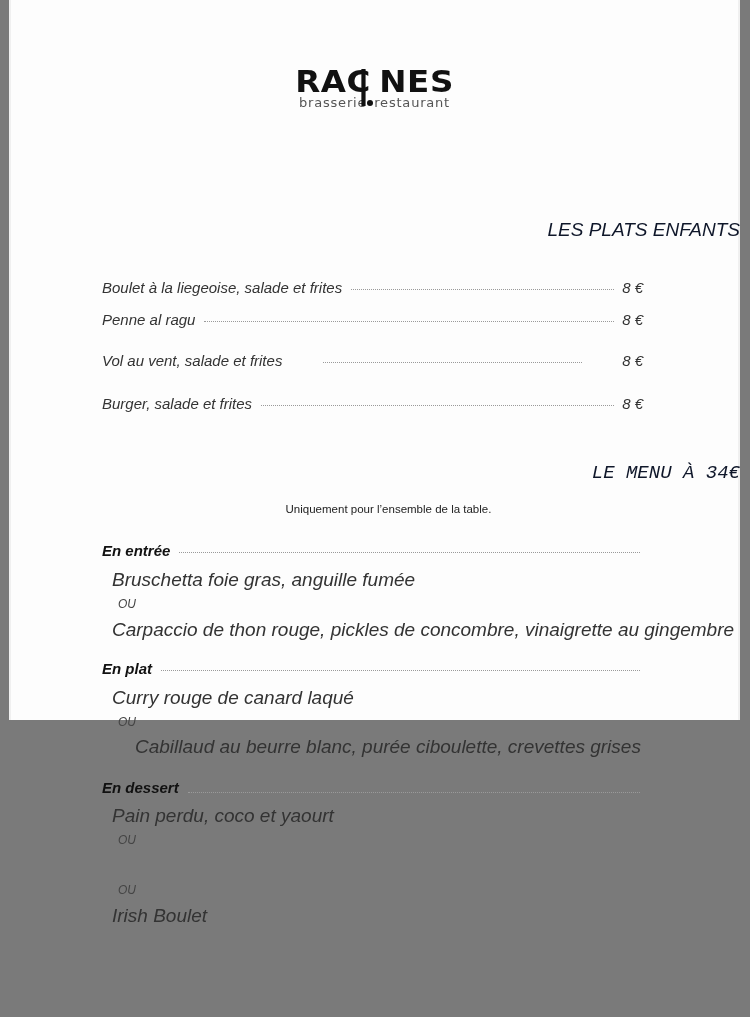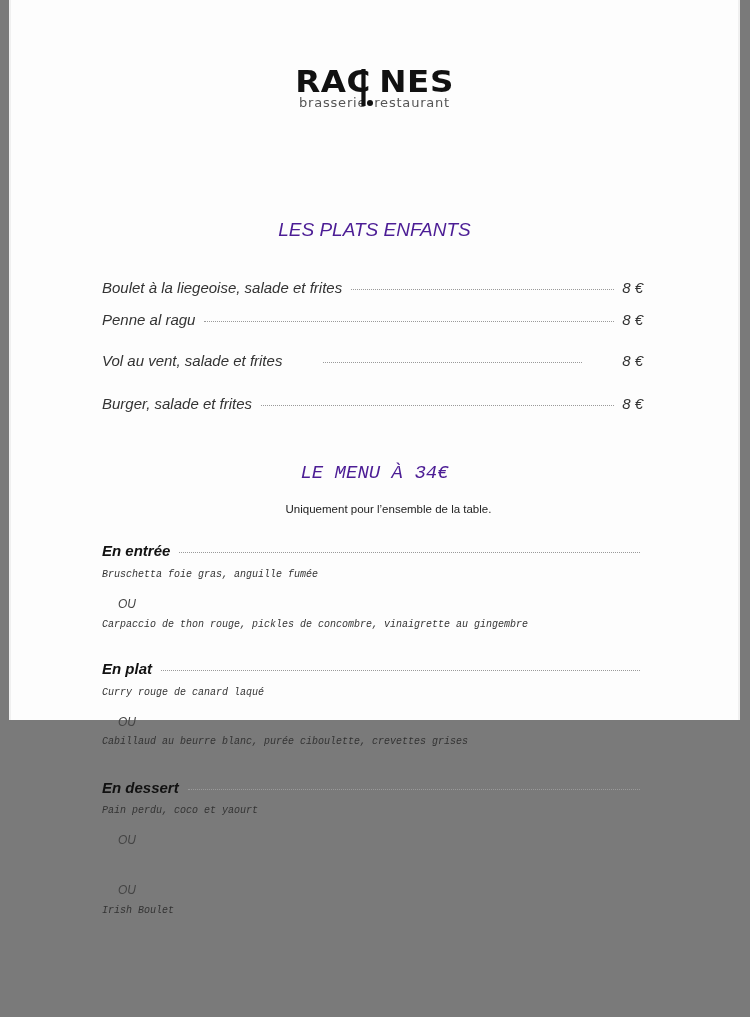--- a/index.html
+++ b/index.html
@@ -58,25 +58,25 @@
     height: 6px;
     border-radius: 50%;
     background: #111;
     margin: 0 1px 1px 1px;
     vertical-align: middle;
   }
   .section-title {
     position: absolute;
     left: 0;
     right: 0;
-    text-align: center;
+    text-align: right;
     font-family: "Liberation Sans", sans-serif;
     font-style: italic;
     font-size: 19px;
-    color: #4c1d95;
+    color: #0f172a;
   }
   .subtitle {
     position: absolute;
     left: 0;
     right: 0;
     text-align: center;
     font-family: "Liberation Sans", sans-serif;
     font-size: 11.5px;
     color: #222;
     margin-left: 28px;
@@ -107,24 +107,24 @@
     align-items: baseline;
     font-family: "Liberation Sans", sans-serif;
     font-style: italic;
     font-weight: bold;
     font-size: 15px;
     color: #111;
   }
   .course-head .leader { margin-right: 0; }
   .dish {
     position: absolute;
-    left: 93px;
-    font-family: Liberation Mono, monospace;
-    font-style: italic;
-    font-size: 10px;
+    left: 103px;
+    font-family: Liberation Sans, sans-serif;
+    font-style: italic;
+    font-size: 19px;
     color: #333;
     white-space: nowrap;
   }
   .ou {
     position: absolute;
     left: 109px;
     font-family: "Liberation Sans", sans-serif;
     font-style: italic;
     font-size: 12px;
     color: #444;
@@ -178,23 +178,23 @@
   <div class="dish" style="top:569px;">Bruschetta foie gras, anguille fumée</div>
   <div class="ou" style="top:597px;">OU</div>
   <div class="dish" style="top:619px;">Carpaccio de thon rouge, pickles de concombre, vinaigrette au gingembre</div>
 
   <div class="course-head" style="top:660px;">
     <span>En plat</span>
     <span class="leader"></span>
   </div>
   <div class="dish" style="top:687px;">Curry rouge de canard laqué</div>
   <div class="ou" style="top:715px;">OU</div>
-  <div class="dish" style="top:736px;">Cabillaud au beurre blanc, purée ciboulette, crevettes grises</div>
-
-  <div class="course-head" style="top:779px;">
+  <div class="dish" style="top:736px;margin-left:23px;">Cabillaud au beurre blanc, purée ciboulette, crevettes grises</div>
+
+  <div class="course-head" style="top:779px;align-items:flex-end;">
     <span>En dessert</span>
     <span class="leader"></span>
   </div>
   <div class="dish" style="top:805px;">Pain perdu, coco et yaourt</div>
   <div class="ou" style="top:833px;">OU</div>
   <div class="ou" style="top:883px;">OU</div>
   <div class="dish" style="top:905px;">Irish Boulet</div>
 
 </div>
 

